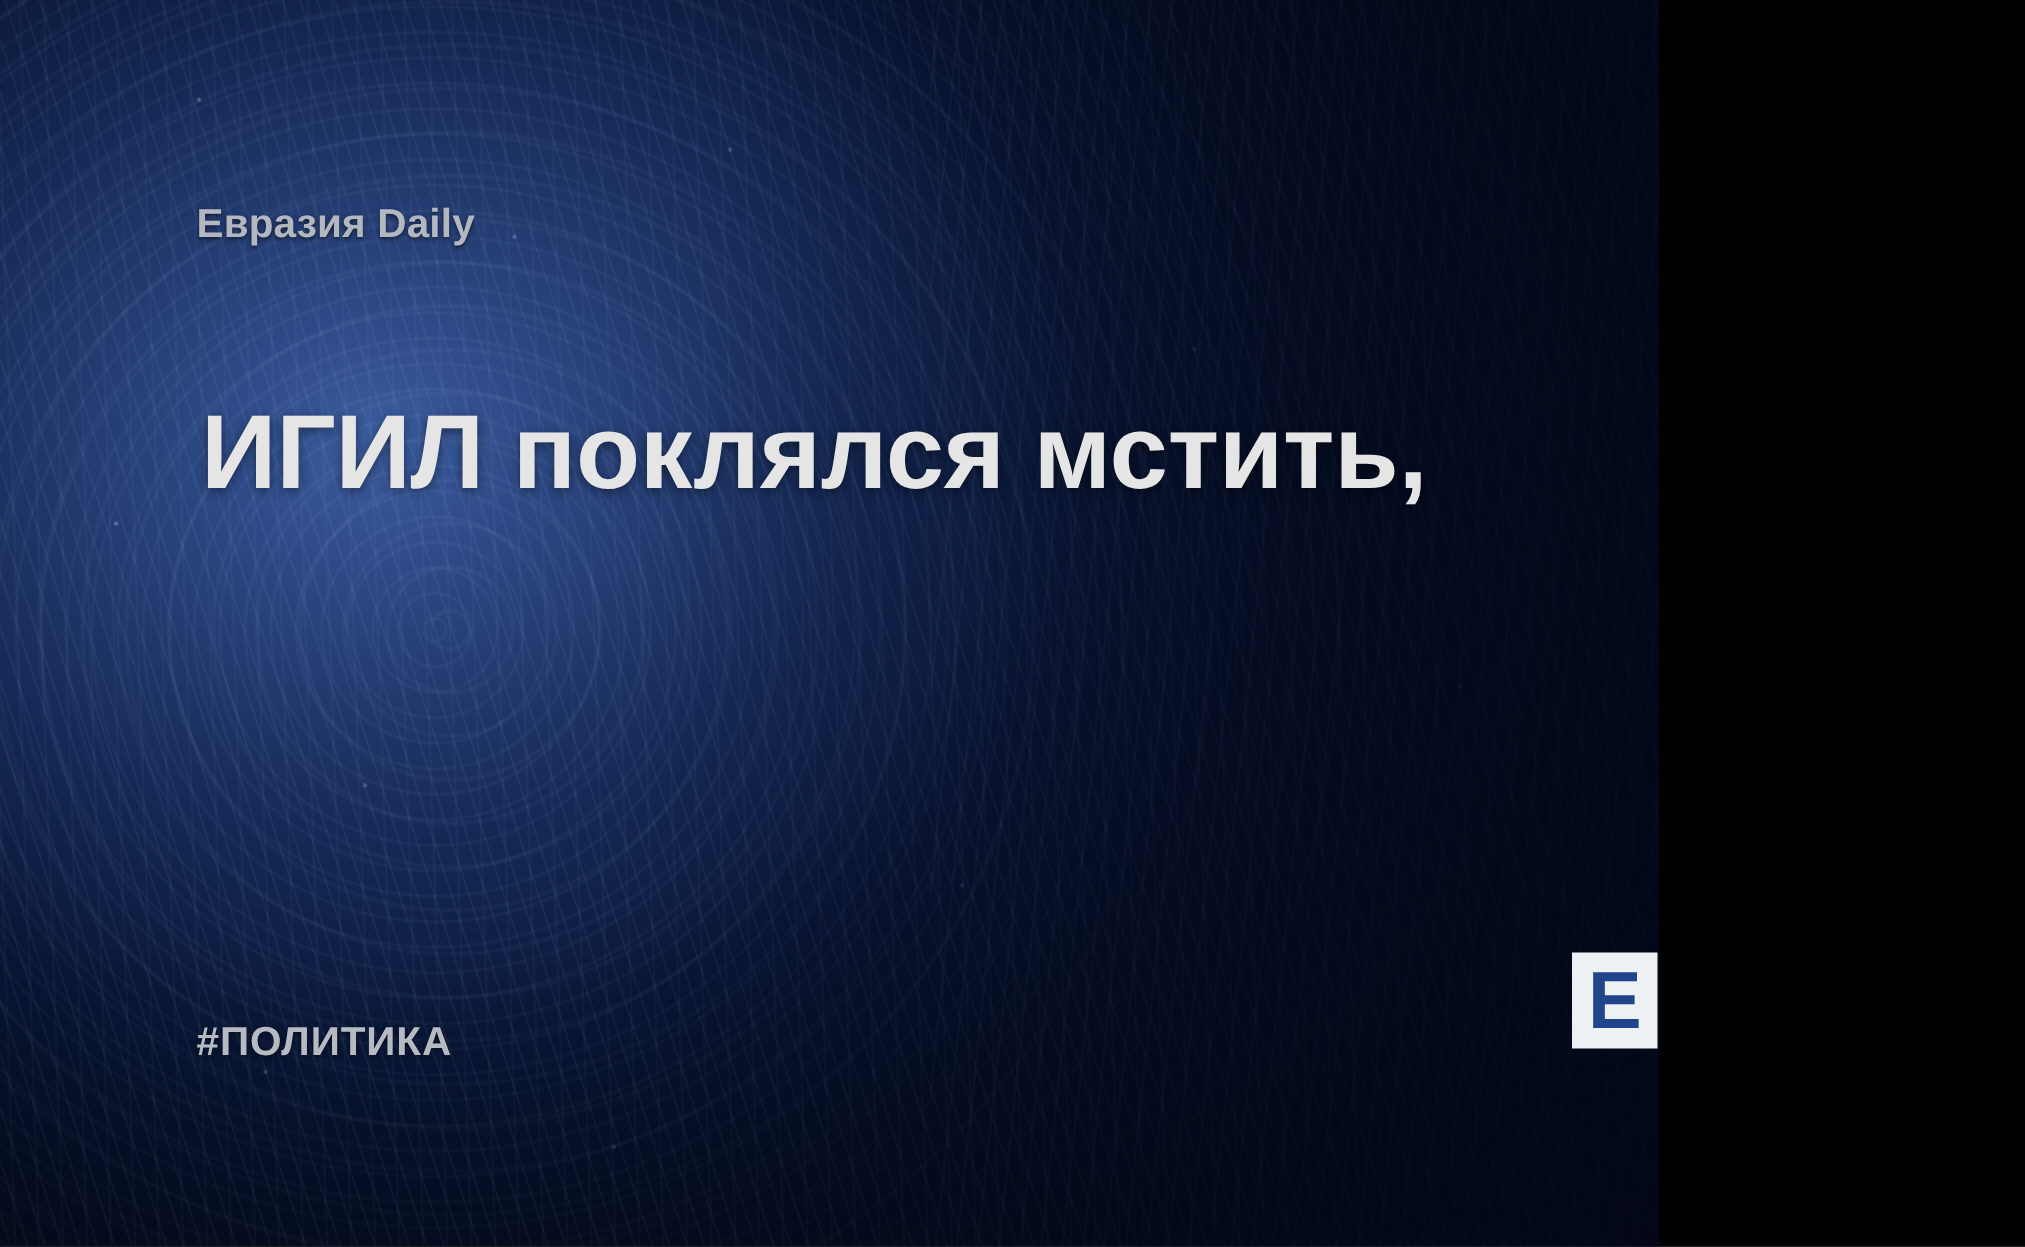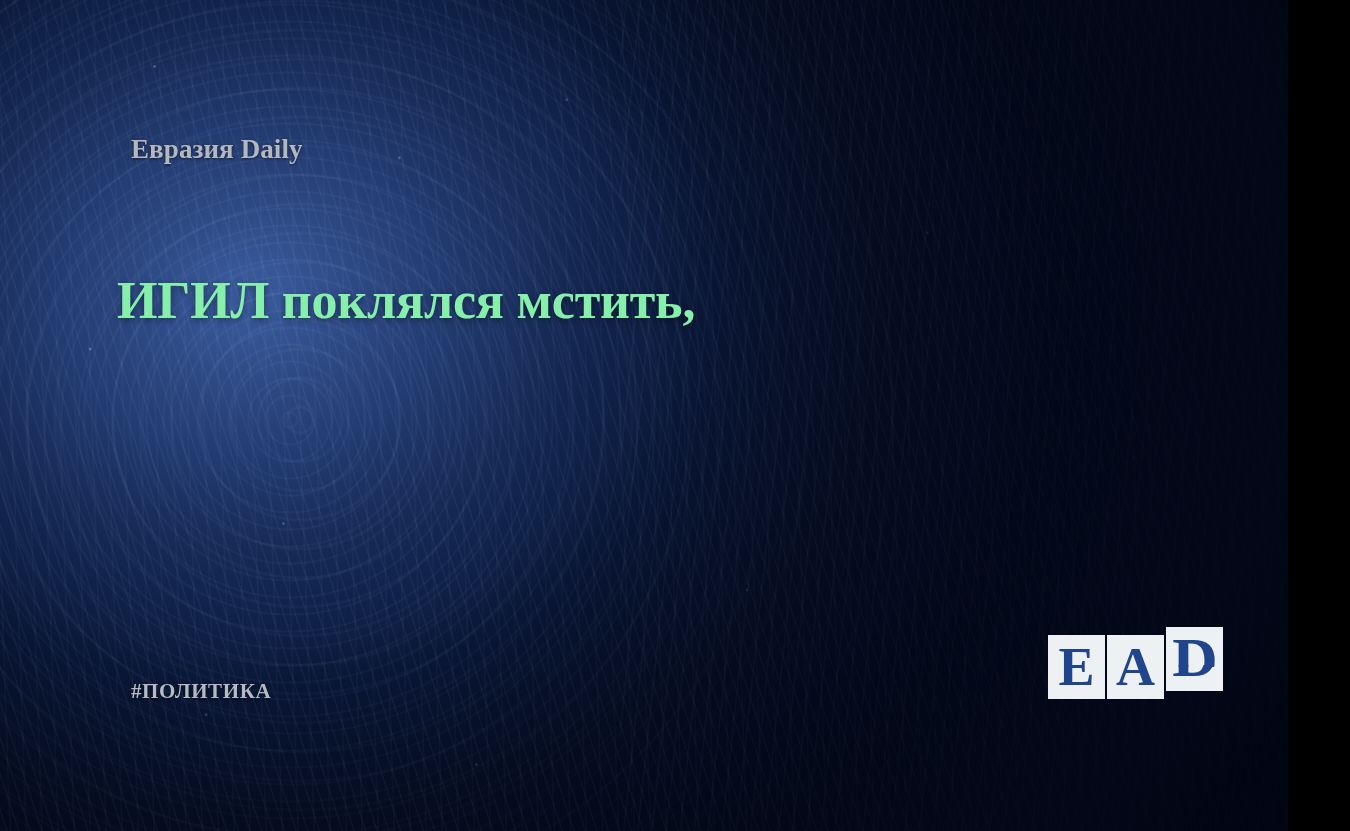--- a/index.html
+++ b/index.html
@@ -2,25 +2,25 @@
 <html><head>
 <meta charset="utf-8">
 <style>
   html, body {
     margin: 0;
     padding: 0;
     background: #000;
   }
   #card {
     position: relative;
-    width: 1288px;
+    width: 1106px;
     height: 831px;
     overflow: hidden;
     background: #0a1b42;
-    font-family: Liberation Serif, serif;
+    font-family: Liberation Sans, sans-serif;
   }
 
   
   .bg-base {
     position: absolute;
     inset: 0;
     background:
       radial-gradient(ellipse 680px 560px at 255px 300px,
         #2d4b8e 0%,
         #27437f 18%,
@@ -181,37 +181,37 @@
     font-size: 27px;
     font-weight: bold;
     letter-spacing: 0.1px;
     color: #b3b7c0;
     text-shadow: 0 1px 3px rgba(0,0,0,.55);
     white-space: nowrap;
   }
 
   .headline {
     position: absolute;
-    left: 117px;
+    left: 134px;
     top: 261px;
     width: 1000px;
-    color: #86efac;
-    font-size: 52px;
+    color: #e5e5e5;
+    font-size: 70px;
     font-weight: bold;
     line-height: 80px;
     letter-spacing: -0.2px;
     text-shadow: 0 2px 7px rgba(0,0,0,.45);
   }
   .headline .ln { display: block; white-space: nowrap; }
 
   .tag {
     position: absolute;
     left: 131px;
     top: 679px;
-    font-size: 21px;
+    font-size: 27px;
     font-weight: bold;
     letter-spacing: 0.6px;
     color: #b6bac3;
     text-shadow: 0 1px 3px rgba(0,0,0,.5);
     white-space: nowrap;
   }
 
   
   .logo {
     position: absolute;

